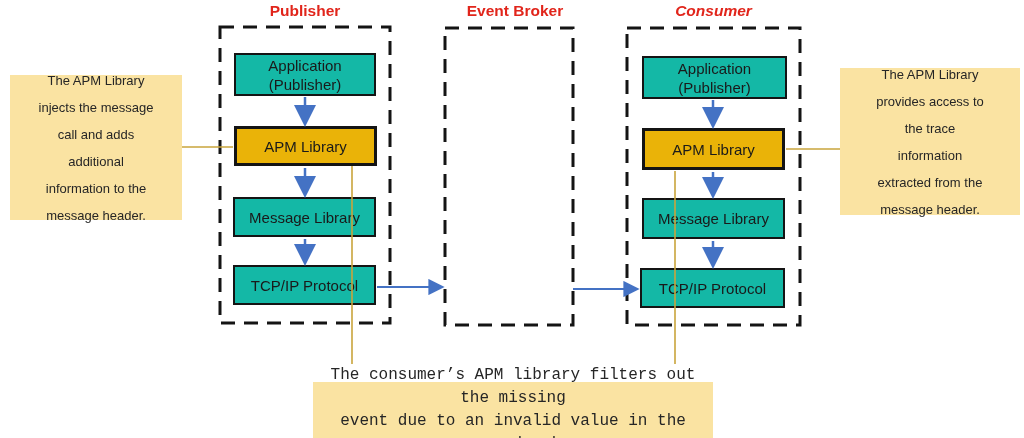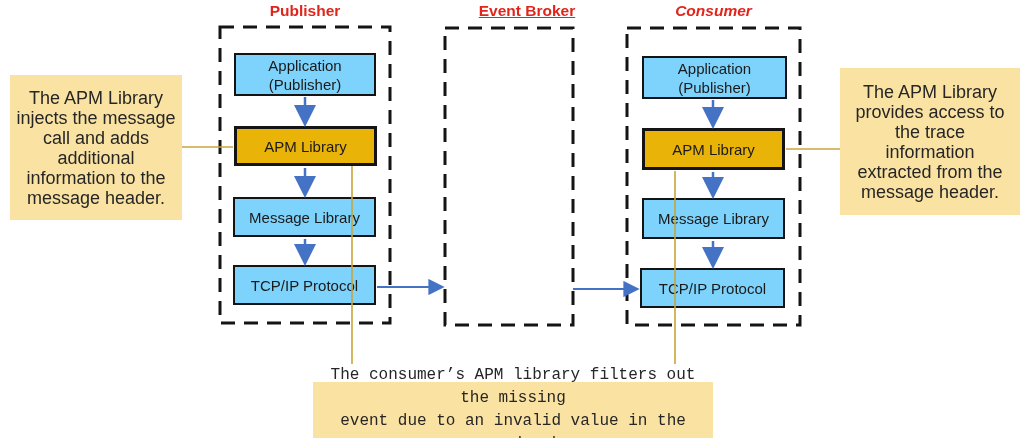--- a/index.html
+++ b/index.html
@@ -15,21 +15,21 @@
     position: absolute;
     top: 2px;
     color: #e1251b;
     font-weight: bold;
     font-size: 15.5px;
     text-align: center;
     white-space: nowrap;
   }
   .node {
     position: absolute;
-    background: #7dd3fc;
+    background: #14b8a6;
     border: 2px solid #141414;
     display: flex;
     align-items: center;
     justify-content: center;
     text-align: center;
     font-size: 15px;
     line-height: 19px;
     color: #1a1a1a;
     box-sizing: border-box;
     white-space: pre-line;
@@ -39,41 +39,41 @@
     border-width: 3px;
   }
   .note {
     position: absolute;
     background: #fae3a2;
     color: #262626;
     display: flex;
     align-items: center;
     justify-content: center;
     text-align: center;
-    font-size: 18px;
-    line-height: 20px;
+    font-size: 13px;
+    line-height: 27px;
     box-sizing: border-box;
     white-space: pre-line;
   }
   .note.bottom { font-size: 16px; line-height: 23px; }
   svg.overlay {
     position: absolute;
     left: 0; top: 0;
     width: 1024px; height: 438px;
     pointer-events: none;
     z-index: 6;
   }
 </style>
 </head>
 <body>
 
 <div class="canvas">
 
   <div class="col-title" style="left:220px; width:170px;">Publisher</div>
-  <div class="col-title" style="left:463px; width:128px;text-decoration:underline;">Event Broker</div>
+  <div class="col-title" style="left:451px; width:128px;">Event Broker</div>
   <div class="col-title" style="left:627px; width:173px;font-style:italic;">Consumer</div>
 
   <div class="node" style="left:234px; top:53px; width:142px; height:43px;">Application
 (Publisher)</div>
   <div class="node apm" style="left:234px; top:126px; width:143px; height:40px;">APM Library</div>
   <div class="node" style="left:233px; top:197px; width:143px; height:40px;">Message Library</div>
   <div class="node" style="left:233px; top:265px; width:143px; height:40px;">TCP/IP Protocol</div>
 
   <div class="node" style="left:642px; top:56px; width:145px; height:43px;">Application
 (Publisher)</div>

